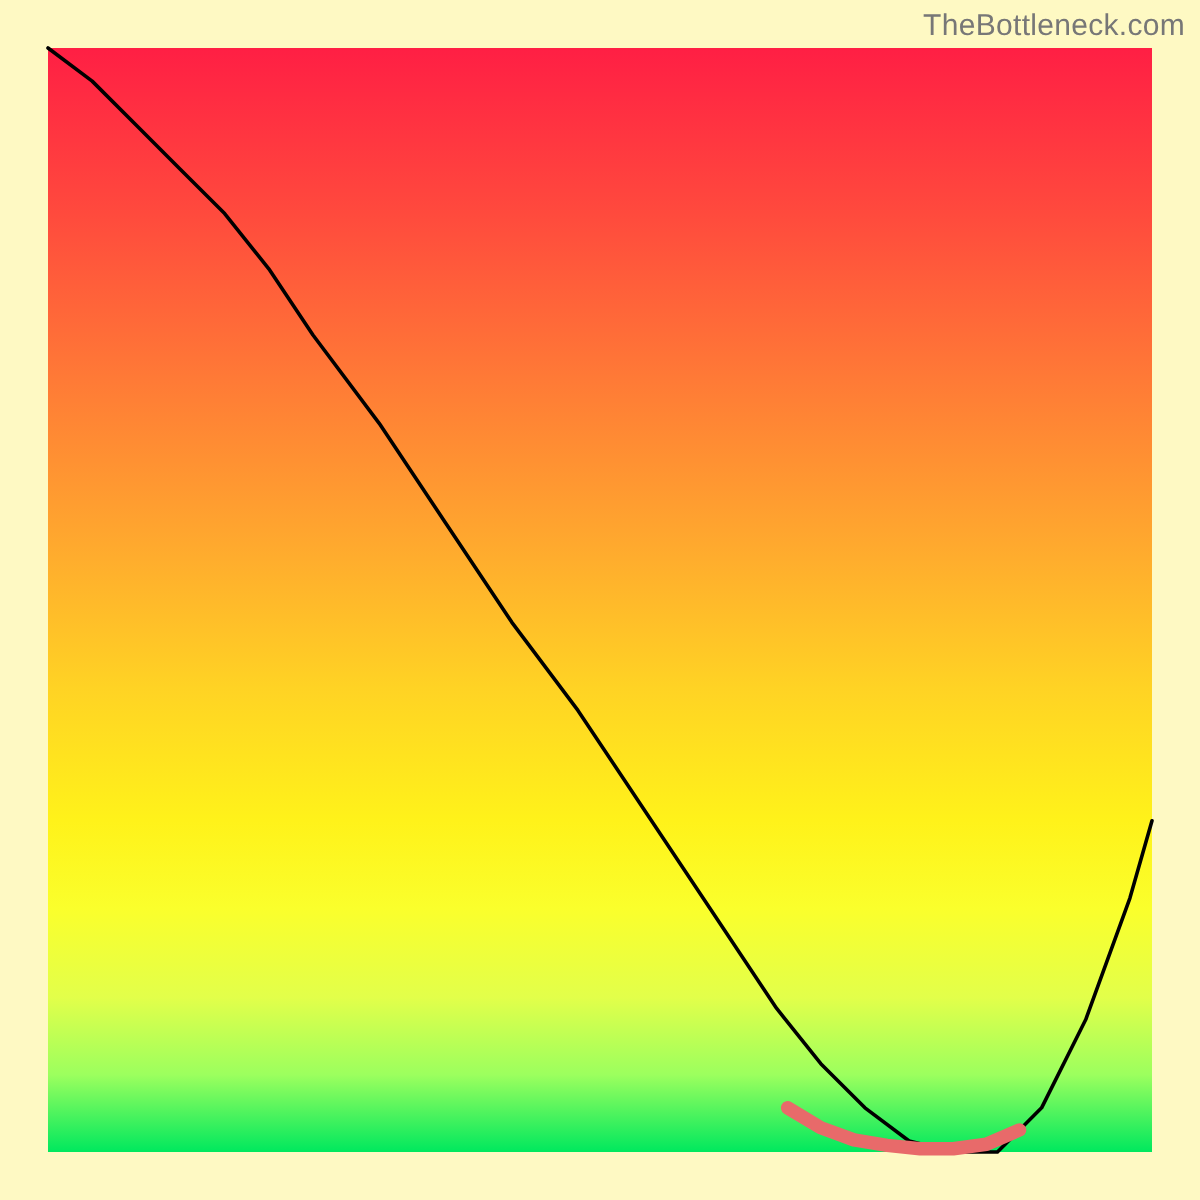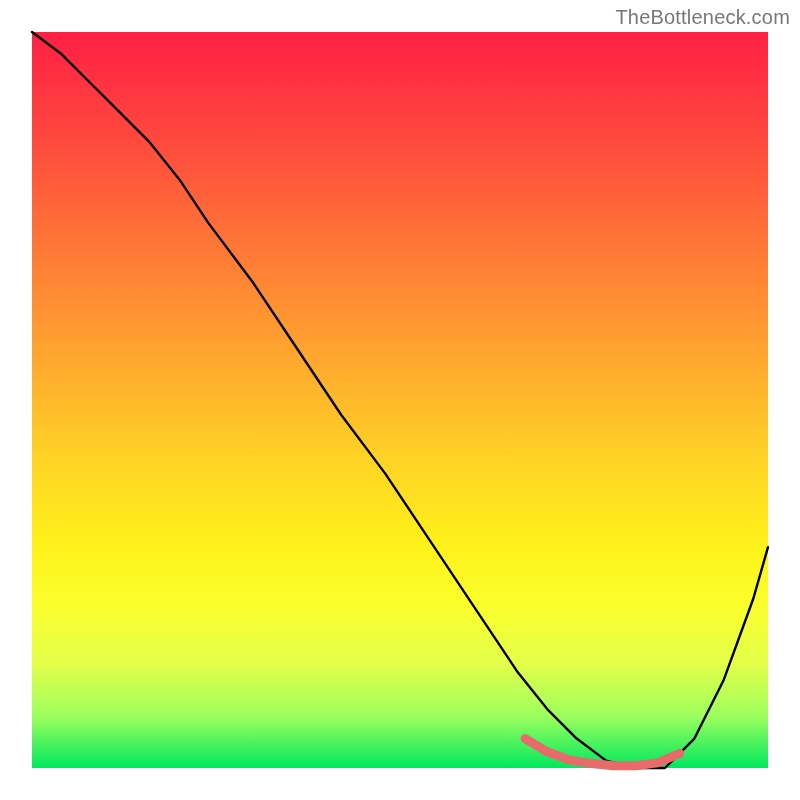--- a/index.html
+++ b/index.html
@@ -8,21 +8,21 @@
     width: 800px;
     height: 800px;
     background: #000;
     overflow: hidden;
     font-family: Arial, Helvetica, sans-serif;
   }
   .frame {
     position: absolute;
     width: 800px;
     height: 800px;
-    background: #ffffff;
+    background: #fef9c3;
   }
   .plot-area {
     position: absolute;
     left: 32px;
     top: 32px;
     width: 736px;
     height: 736px;
     background: linear-gradient(
       to bottom,
       #ff1f44 0%,

